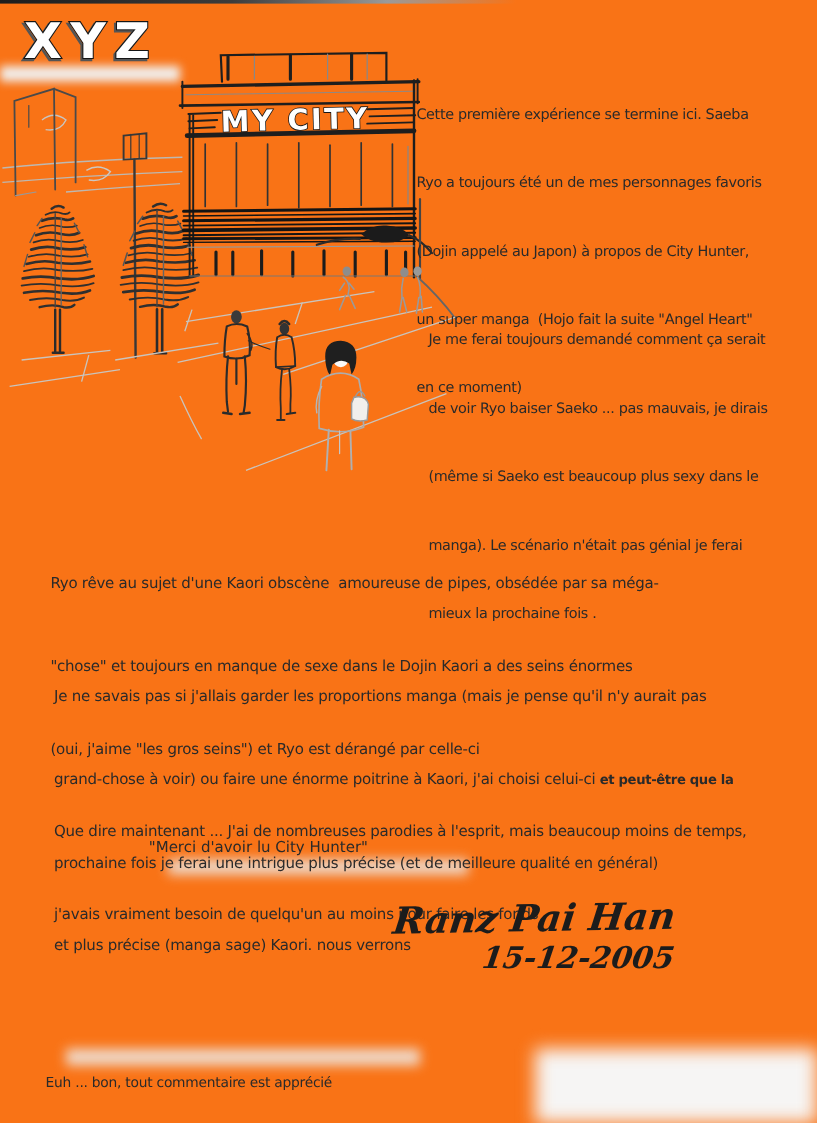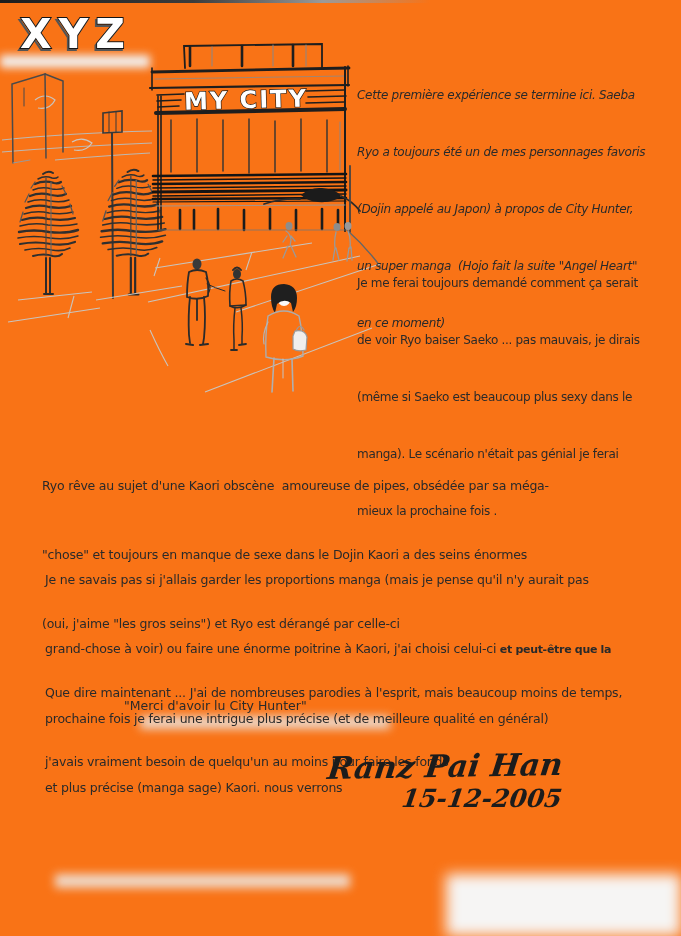--- a/index.html
+++ b/index.html
@@ -195,21 +195,21 @@
       <path d="M 271 297 Q 271 284 284 284 Q 297 285 297 298 Q 297 307 293 312 L 291 303 Q 284 298 277 304 L 275 313 Q 271 307 271 297 Z" fill="#1f1f1f" stroke="none"></path>
       <path d="M 268 316 Q 284 306 299 316 Q 303 334 303 356 Q 285 363 266 357 Q 265 335 268 316 Z" stroke="#adadad" stroke-width="1.4"></path>
       <path d="M 268 322 Q 262 334 264 344" stroke="#b5b5b5" stroke-width="1.2"></path>
       <path d="M 274 358 L 272 392 M 292 359 L 293 391" stroke="#b0b0b0" stroke-width="1.6"></path>
       <path d="M 283 359 L 283 378" stroke="#c5c5c5" stroke-width="1"></path>
       <path d="M 295 331 Q 305 329 307 337 L 306 350 Q 298 352 293 349 L 293 336 Z" stroke="#9a9a9a" stroke-width="1.2" fill="#f1efec"></path>
       <path d="M 296 331 Q 300 322 304 330" stroke="#9a9a9a" stroke-width="1.2"></path>
     </g>
   </svg>
 
-  <div class="txt rcol" style="left:357px;top:48px;font-style:italic;">
+  <div class="txt rcol" style="left:347px;top:48px;">
     <div class="tline">Cette première expérience se termine ici. Saeba</div>
     <div class="tline">Ryo a toujours été un de mes personnages favoris</div>
     <div class="tline">(Dojin appelé au Japon) à propos de City Hunter,</div>
     <div class="tline">un super manga  (Hojo fait la suite "Angel Heart"</div>
     <div class="tline">en ce moment)</div>
   </div>
 
   <div class="txt rcol" style="left:357px;top:236px;">
     <div class="tline">Je me ferai toujours demandé comment ça serait</div>
     <div class="tline">de voir Ryo baiser Saeko ... pas mauvais, je dirais</div>
@@ -234,14 +234,15 @@
   <div class="txt wide" style="left:45px;top:635px;">
     <div class="tline">Que dire maintenant ... J'ai de nombreuses parodies à l'esprit, mais beaucoup moins de temps,</div>
     <div class="tline">j'avais vraiment besoin de quelqu'un au moins pour faire les fonds</div>
   </div>
 
   <div class="quote">"Merci d'avoir lu City Hunter"</div>
 
   <div class="sig-name">Ranz Pai Han</div>
   <div class="sig-date">15-12-2005</div>
 
+  <div class="footer">Euh ... bon, tout commentaire est apprécié</div>
 
 </div>
 
 </body></html>

